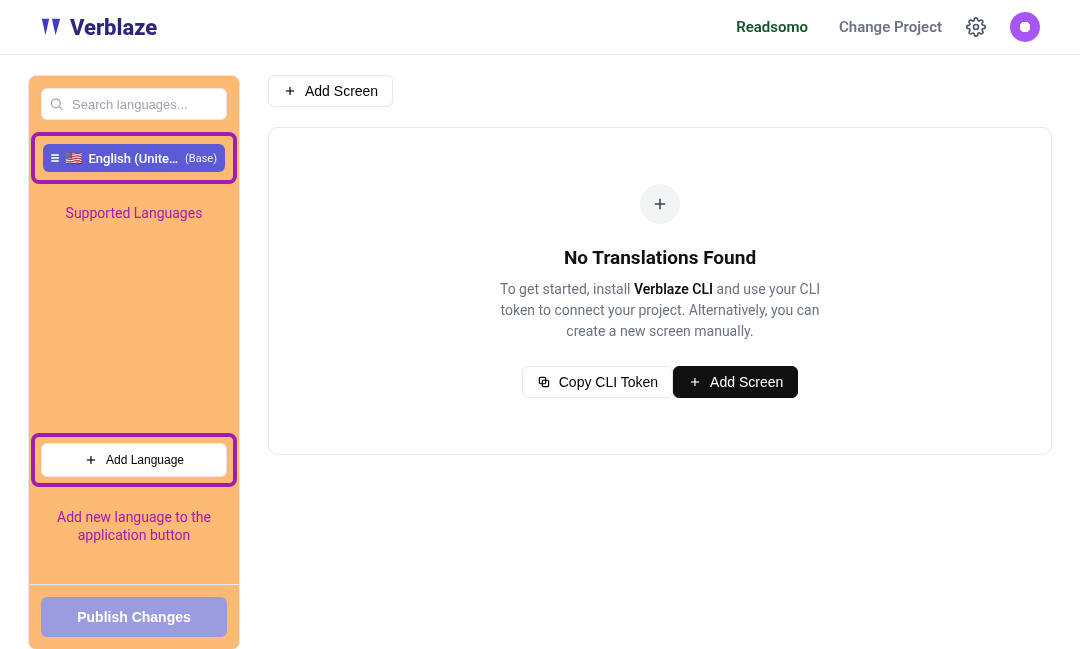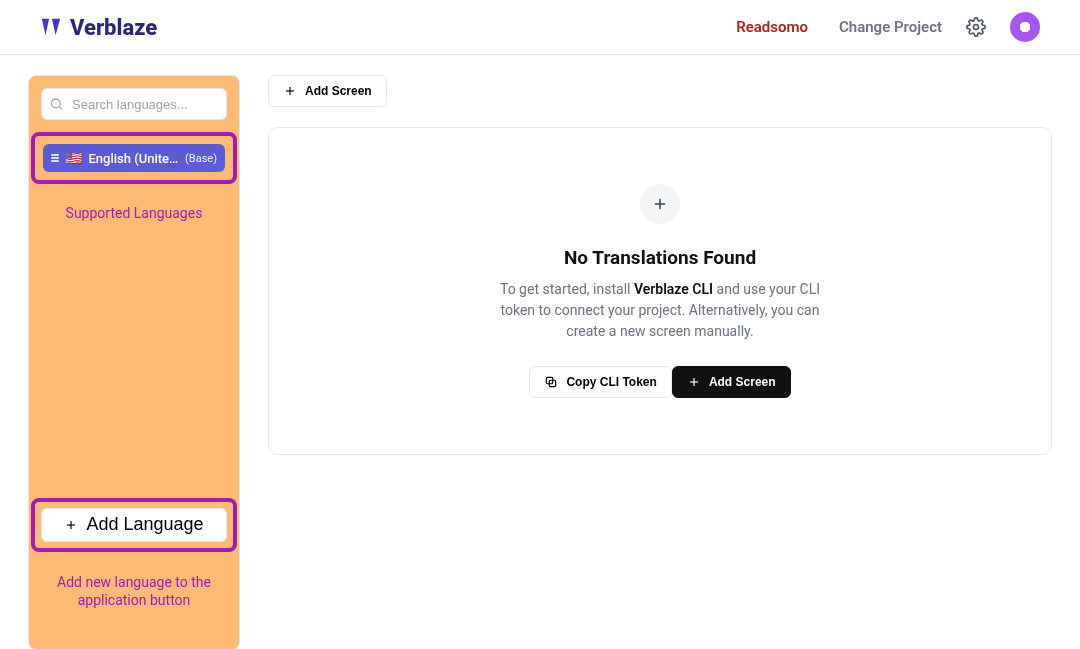--- a/index.html
+++ b/index.html
@@ -30,21 +30,21 @@
   }
   .header-right {
     display: flex;
     align-items: center;
     gap: 24px;
   }
   .header-link {
     font-weight: 600;
     font-size: 15px;
   }
-  .header-link.primary { color: #b91c1c; }
+  .header-link.primary { color: #14532d; }
   .header-link.secondary { color: #6b7280; margin-left: 7px; }
   .gear-btn {
     color: #4b5563;
     display: flex;
     align-items: center;
     cursor: pointer;
   }
   .avatar {
     width: 30px;
     height: 30px;
@@ -142,21 +142,21 @@
     border-radius: 8px;
     padding: 6px;
     margin: 0 2px 6px 2px;
   }
   .add-lang-btn {
     width: 100%;
     height: 34px;
     border: 1px solid #e5e7eb;
     background: #fff;
     border-radius: 6px;
-    font-size: 18px;
+    font-size: 12px;
     font-weight: 500;
     display: flex;
     align-items: center;
     justify-content: center;
     gap: 8px;
     cursor: pointer;
   }
   .sidebar-footer {
     padding: 12px;
     border-top: 1px solid #e5e7eb;
@@ -180,22 +180,22 @@
   }
   .btn {
     display: inline-flex;
     align-items: center;
     gap: 8px;
     height: 32px;
     padding: 0 14px;
     border-radius: 6px;
     border: 1px solid #e5e7eb;
     background: #fff;
-    font-size: 12px;
-    font-weight: 700;
+    font-size: 14px;
+    font-weight: 400;
     cursor: pointer;
   }
   .btn-dark {
     background: #111;
     color: #fff;
     border-color: #111;
   }
   .content-card {
     border: 1px solid #e5e7eb;
     border-radius: 10px;
@@ -291,20 +291,25 @@
       <button class="add-lang-btn">
         <svg width="14" height="14" viewBox="0 0 24 24" fill="none" stroke="currentColor" stroke-width="2">
             <line x1="12" y1="5" x2="12" y2="19"></line>
             <line x1="5" y1="12" x2="19" y2="12"></line>
           </svg>
         <span>Add Language</span>
       </button>
     </div>
     <div class="annot-label" style="margin-top:15px; margin-bottom:40px;">Add new language to the application button</div>
 
+    <div class="sidebar-footer">
+      <button class="publish-btn">
+        <span>Publish Changes</span>
+      </button>
+    </div>
   </aside>
 
   <main class="main">
     <div class="main-toolbar">
       <button class="btn">
         <svg width="14" height="14" viewBox="0 0 24 24" fill="none" stroke="currentColor" stroke-width="2">
             <line x1="12" y1="5" x2="12" y2="19"></line>
             <line x1="5" y1="12" x2="19" y2="12"></line>
           </svg>
         <span>Add Screen</span>

